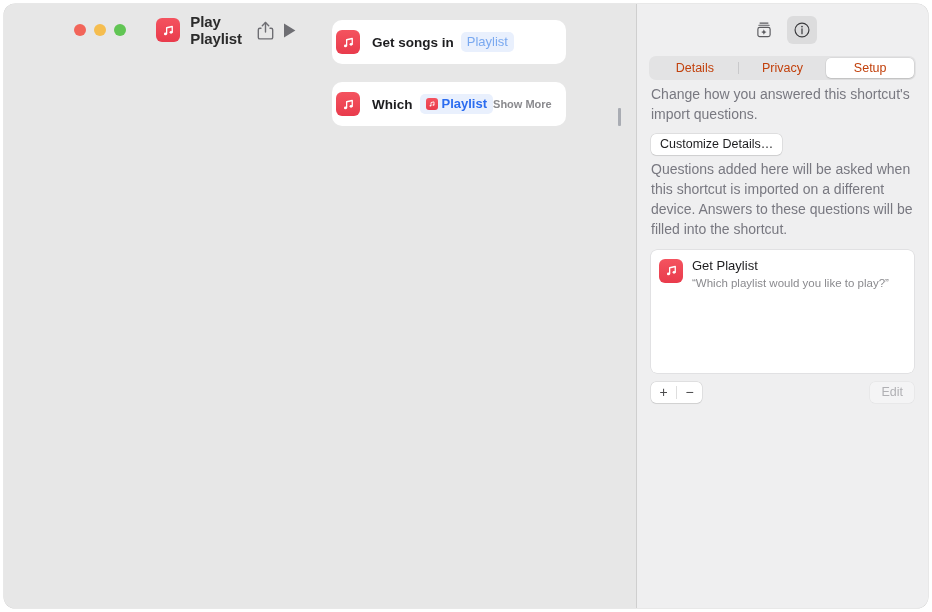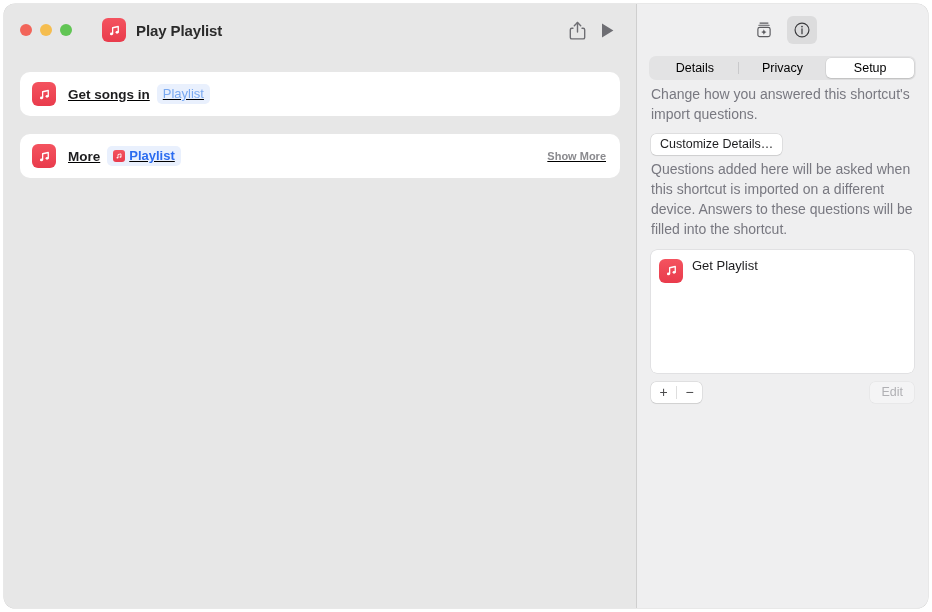--- a/index.html
+++ b/index.html
@@ -28,21 +28,22 @@
     box-shadow: 0 0 0 0.5px rgba(0,0,0,0.18);
   }
 
   
   .left-pane {
     position: relative;
     width: 632px;
     height: 100%;
     background: #e7e7e7;
     display: flex;
-    flex-direction: column;
+    flex-direction: row;
+    justify-content: center;
   }
 
   .titlebar {
     height: 52px;
     flex: 0 0 52px;
     display: flex;
     align-items: center;
     padding: 0 14px 0 16px;
     box-sizing: border-box;
   }
@@ -99,23 +100,22 @@
     position: relative;
     padding: 16px 16px 0 16px;
   }
   .card {
     position: relative;
     background: #ffffff;
     border-radius: 10px;
     height: 44px;
     display: flex;
     align-items: center;
-    padding: 0 14px 0 12px;
+    padding: 0 14px 0 4px;
     box-sizing: border-box;
-    text-decoration: underline;
   }
   .card + .card { margin-top: 18px; }
 
   .card-icon {
     width: 24px; height: 24px;
     border-radius: 6px;
     background: linear-gradient(180deg, #f4535f 0%, #e93b4c 100%);
     display: flex;
     align-items: center;
     justify-content: center;
@@ -222,21 +222,21 @@
     box-sizing: border-box;
     position: relative;
   }
   .tab {
     flex: 1 1 0;
     height: 20px;
     display: flex;
     align-items: center;
     justify-content: center;
     font-size: 12.5px;
-    color: #000000;
+    color: #c2410c;
     border-radius: 5px;
     position: relative;
   }
   .tab.selected {
     background: #ffffff;
     box-shadow: 0 0 0 0.5px rgba(0,0,0,0.08), 0 1px 1.5px rgba(0,0,0,0.12);
   }
   .tab-sep {
     position: absolute;
     left: 33.3%;
@@ -420,21 +420,21 @@
 
       <div class="card">
         <div class="card-icon">
           <svg width="15" height="15" viewBox="0 0 24 24" aria-hidden="true">
             <path d="M9 17.2V7.6l9-2v8.9" fill="none" stroke="#ffffff" stroke-width="2.1" stroke-linecap="round" stroke-linejoin="round"></path>
             <ellipse cx="7.1" cy="17.4" rx="2.4" ry="2.1" fill="#ffffff"></ellipse>
             <ellipse cx="16.1" cy="14.9" rx="2.4" ry="2.1" fill="#ffffff"></ellipse>
           </svg>
         </div>
         <div class="card-text">
-          <span>More</span>
+          <span>Which</span>
           <span class="token strong">
             <span class="token-icon">
               <svg width="8" height="8" viewBox="0 0 24 24" aria-hidden="true">
                 <path d="M9 17.2V7.6l9-2v8.9" fill="none" stroke="#ffffff" stroke-width="2.6" stroke-linecap="round" stroke-linejoin="round"></path>
                 <ellipse cx="7.1" cy="17.4" rx="2.6" ry="2.3" fill="#ffffff"></ellipse>
                 <ellipse cx="16.1" cy="14.9" rx="2.6" ry="2.3" fill="#ffffff"></ellipse>
               </svg>
             </span>
             <span>Playlist</span>
           </span>
@@ -492,20 +492,21 @@
         <div class="question-item">
           <div class="q-icon">
             <svg width="15" height="15" viewBox="0 0 24 24" aria-hidden="true">
               <path d="M9 17.2V7.6l9-2v8.9" fill="none" stroke="#ffffff" stroke-width="2.1" stroke-linecap="round" stroke-linejoin="round"></path>
               <ellipse cx="7.1" cy="17.4" rx="2.4" ry="2.1" fill="#ffffff"></ellipse>
               <ellipse cx="16.1" cy="14.9" rx="2.4" ry="2.1" fill="#ffffff"></ellipse>
             </svg>
           </div>
           <div class="q-text">
             <div class="q-title">Get Playlist</div>
+            <div class="q-sub">“Which playlist would you like to play?”</div>
           </div>
         </div>
       </div>
 
       <div class="list-footer">
         <div class="seg">
           <div class="seg-btn">+</div>
           <div class="seg-divider"></div>
           <div class="seg-btn">−</div>
         </div>

